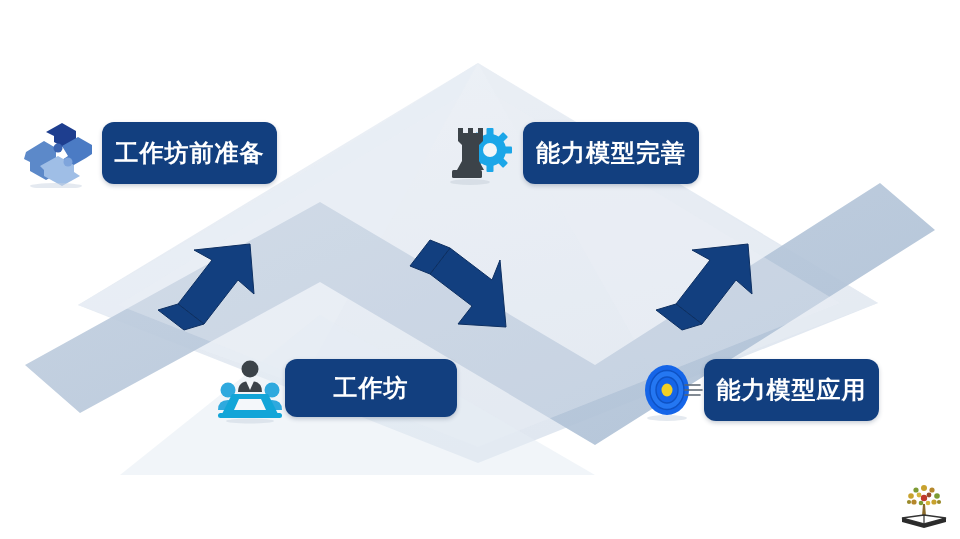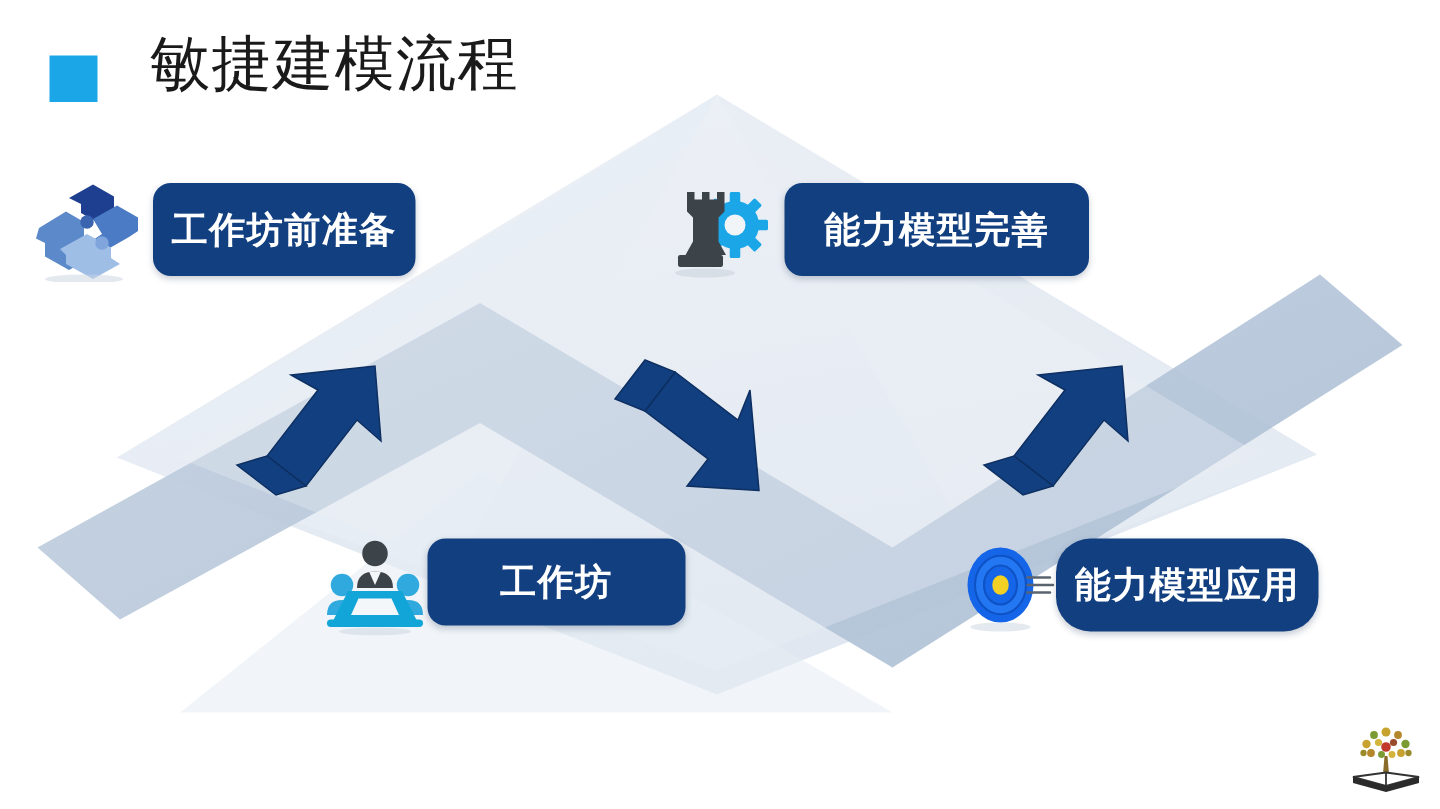--- a/index.html
+++ b/index.html
@@ -64,23 +64,23 @@
     font-size: 24px;
     font-weight: bold;
     display: flex;
     align-items: center;
     justify-content: center;
     box-shadow: 0 2px 4px rgba(40,60,90,0.25);
     letter-spacing: 1px;
     white-space: nowrap;
   }
   #label-0 { left: 102px; top: 122px; width: 175px; height: 62px; }
-  #label-1 { left: 523px; top: 122px; width: 203px; height: 62px; }
+  #label-1 { left: 523px; top: 122px; width: 176px; height: 62px; }
   #label-2 { left: 285px; top: 359px; width: 172px; height: 58px; }
-  #label-3 { left: 704px; top: 359px; width: 175px; height: 62px; border-radius: 23px; }
+  #label-3 { left: 704px; top: 359px; width: 175px; height: 62px; }
 
   
   .step-icon {
     position: absolute;
   }
   #icon-0 { left: 18px; top: 118px; width: 76px; height: 70px; }
   #icon-1 { left: 446px; top: 120px; width: 72px; height: 68px; }
   #icon-2 { left: 216px; top: 356px; width: 68px; height: 68px; }
   #icon-3 { left: 640px; top: 356px; width: 68px; height: 68px; }
 
@@ -135,24 +135,20 @@
     </g>
   </svg>
 
   <svg style="position:absolute;left:648px;top:232px;width:120px;height:105px;" viewBox="0 0 120 105">
     <g>
       <polygon points="100,12 104,62 88,48 54,92 28,72 62,28 44,18" fill="#123F7F" stroke="#0D2F61" stroke-width="1"></polygon>
       <polygon points="28,72 54,92 34,98 8,78" fill="#123F7F" stroke="#0D2F61" stroke-width="1"></polygon>
     </g>
   </svg>
 
-  <div id="title-bar">
-    <div id="title-bullet"></div>
-    <div id="title-text">敏捷建模流程</div>
-  </div>
 
   <svg class="step-icon" id="icon-0" viewBox="0 0 76 70">
     <g>
 
       <path d="M8 34 L26 23 L38 30 L38 40 L46 44 L46 52 L28 62 L12 53 L12 44 L6 41 Z" fill="#5C89C9"></path>
 
       <path d="M28 14 L44 5 L58 13 L58 21 L64 24 L50 32 L36 24 L36 18 Z" fill="#1E3E8F"></path>
 
       <path d="M44 28 L60 19 L74 27 L74 36 L68 40 L54 48 L44 42 L50 38 Z" fill="#4B7BC4"></path>
 

